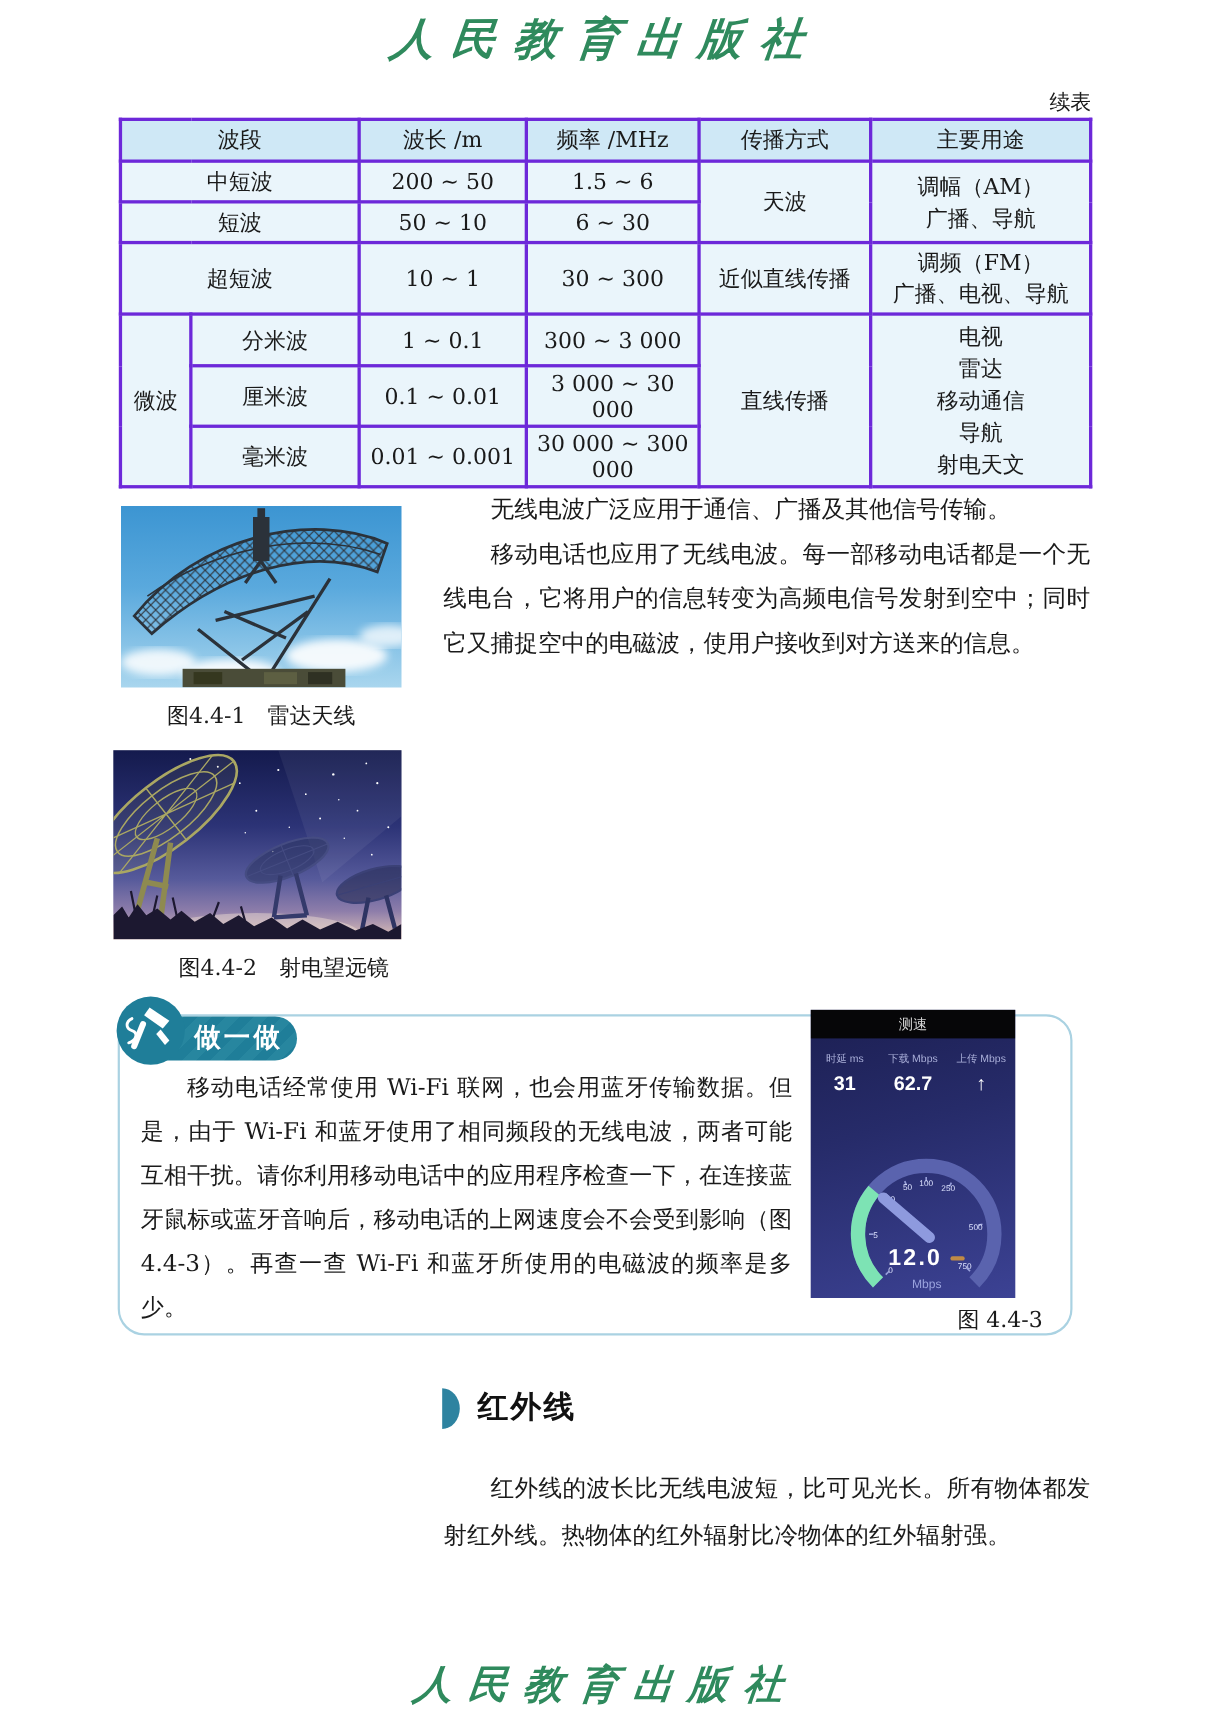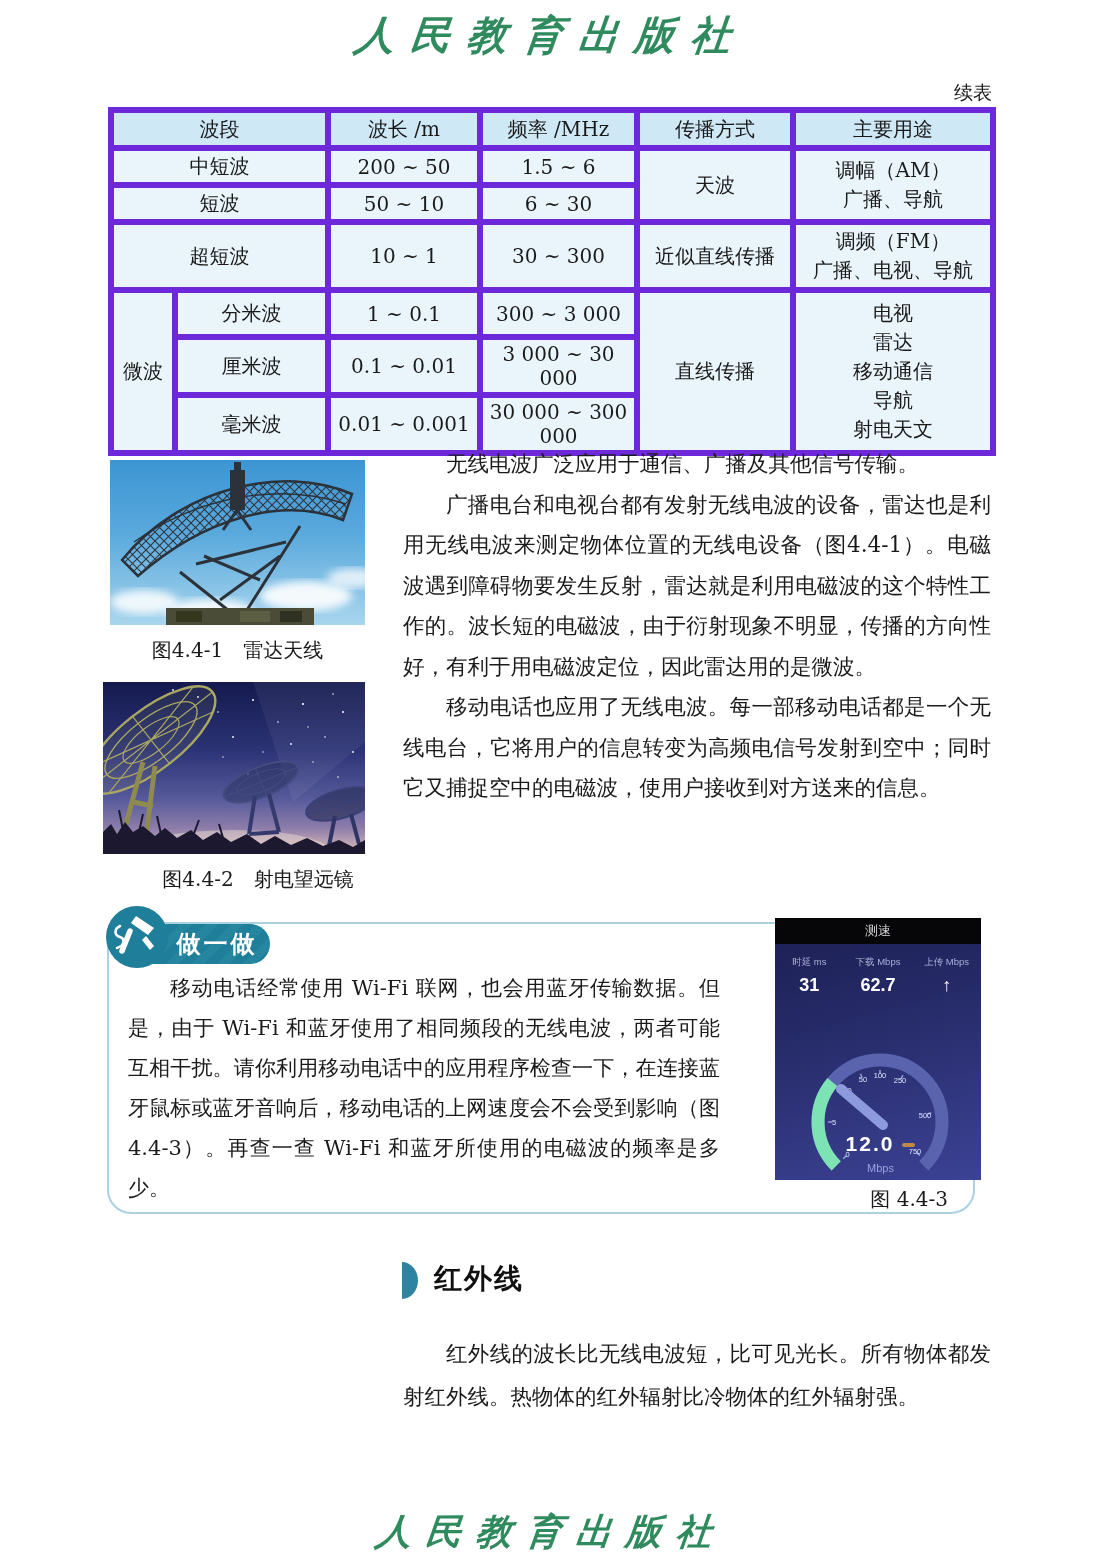--- a/index.html
+++ b/index.html
@@ -27,21 +27,21 @@
   
   .continued { position: absolute; top: 80px; left: 908px; width: 84px; text-align: right; font-size: 19px; }
 
   
   table.band-table {
     position: absolute; top: 107px; left: 108px;
     width: 882px; border-collapse: collapse; table-layout: fixed;
     font-size: 20px; text-align: center;
   }
   table.band-table th, table.band-table td {
-    border: 6px solid #6d28d9;
+    border: 3px solid #6d28d9;
     vertical-align: middle; padding: 2px 4px;
     background: #eaf5fb; font-weight: normal;
   }
   table.band-table tr.head th { background: #cfe8f6; height: 38px; }
   .r37 { height: 37px; } .r50 { height: 50px; } .r47 { height: 47px; } .r46 { height: 46px; }
   .cell-lines span { display: block; line-height: 1.45; }
 
   
   .figure { position: absolute; }
   .photo { position: relative; overflow: hidden; }
@@ -76,21 +76,21 @@
     font-family: "Liberation Sans", sans-serif;
   }
   .activity-text {
     position: absolute; left: 128px; top: 968px; width: 592px;
     font-size: 21px; line-height: 40px; text-align: justify;
     text-indent: 2em;
   }
 
   
   .phone {
-    position: absolute; left: 775px; top: 918px; width: 206px; height: 262px;
+    position: absolute; left: 737px; top: 918px; width: 186px; height: 262px;
     background: linear-gradient(165deg, #1c1f52 0%, #262b69 40%, #3c4294 100%);
     overflow: hidden;
   }
   .phone-topbar { height: 26px; background: #060608; color: #d6d6d6; font-size: 13px; line-height: 26px; text-align: center; font-family: "Liberation Sans", sans-serif; }
   .phone-stats { display: grid; grid-template-columns: 1fr 1fr 1fr; text-align: center; margin-top: 12px; font-family: "Liberation Sans", sans-serif; }
   .stat-label { font-size: 9.5px; color: #a9aed8; }
   .stat-value { font-size: 18px; color: #ffffff; font-weight: bold; margin-top: 6px; }
   .gauge-wrap { position: absolute; left: 0; top: 86px; width: 211px; height: 176px; }
   .gauge-reading {
     position: absolute; left: 0; top: 128px; width: 100%;
@@ -275,21 +275,20 @@
         <path d="M232,134 L226,164 M248,132 L256,162" stroke="#2e3463" stroke-width="4" fill="none"></path>
         <path d="M0,172 L0,150 L8,142 L14,152 L22,140 L30,150 L40,144 L52,154 L62,146 L74,156 L88,148 L100,158 L114,150 L128,160 L144,152 L158,162 L172,154 L188,163 L204,156 L220,164 L236,158 L250,165 L262,158 L262,172 Z" fill="#1c1830"></path>
         <path d="M20,148 L16,128 M36,150 L40,132 M58,152 L54,134 M90,154 L96,138 M120,156 L116,142" stroke="#1c1830" stroke-width="2" fill="none"></path>
       </svg>
     </div>
     <div class="figcap">图4.4-2　射电望远镜</div>
   </div>
 
   <div class="bodytext">
     <p>无线电波广泛应用于通信、广播及其他信号传输。</p>
-    <p>广播电台和电视台都有发射无线电波的设备，雷达也是利用无线电波来测定物体位置的无线电设备（图4.4-1）。电磁波遇到障碍物要发生反射，雷达就是利用电磁波的这个特性工作的。波长短的电磁波，由于衍射现象不明显，传播的方向性好，有利于用电磁波定位，因此雷达用的是微波。</p>
     <p>移动电话也应用了无线电波。每一部移动电话都是一个无线电台，它将用户的信息转变为高频电信号发射到空中；同时它又捕捉空中的电磁波，使用户接收到对方送来的信息。</p>
   </div>
 
   <div class="activity-box"></div>
   <div class="activity-icon">
     <svg width="62" height="62" viewBox="0 0 62 62">
       <path d="M14,20 C8,23 8,29 14,31 C20,33 18,40 11,42" stroke="#ffffff" stroke-width="2.6" fill="none" stroke-linecap="round"></path>
       <polygon points="30,10 48,22 42,29 25,17" fill="#ffffff"></polygon>
       <path d="M24,25 L16,45" stroke="#ffffff" stroke-width="5.5" stroke-linecap="round"></path>
       <path d="M40,30 L48,40 L44,44 L36,34 Z" fill="#ffffff"></path>

